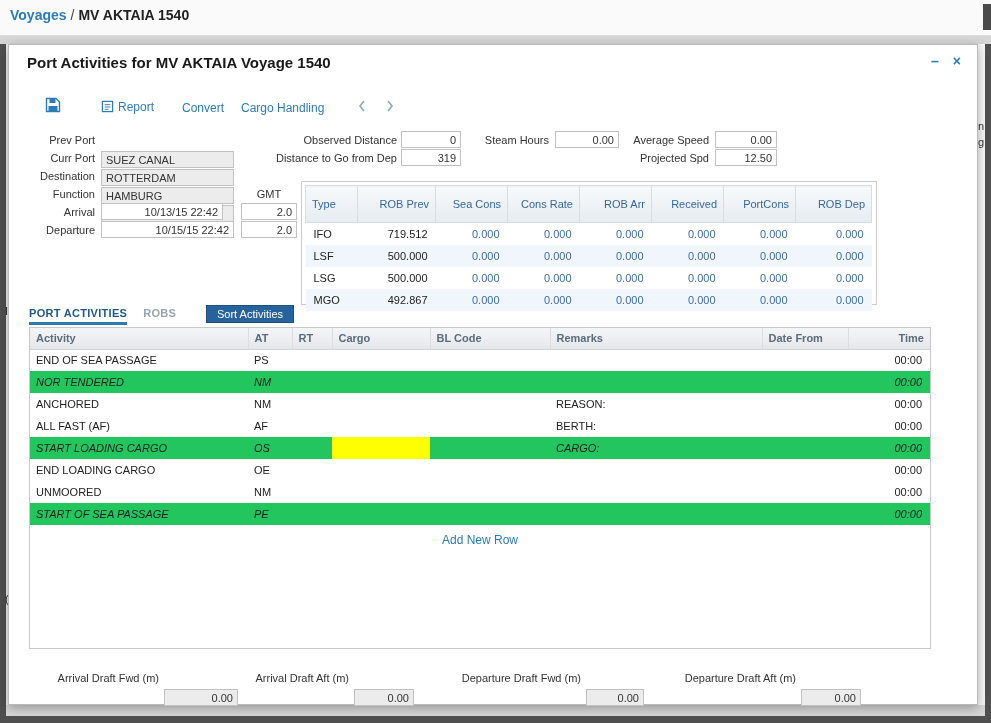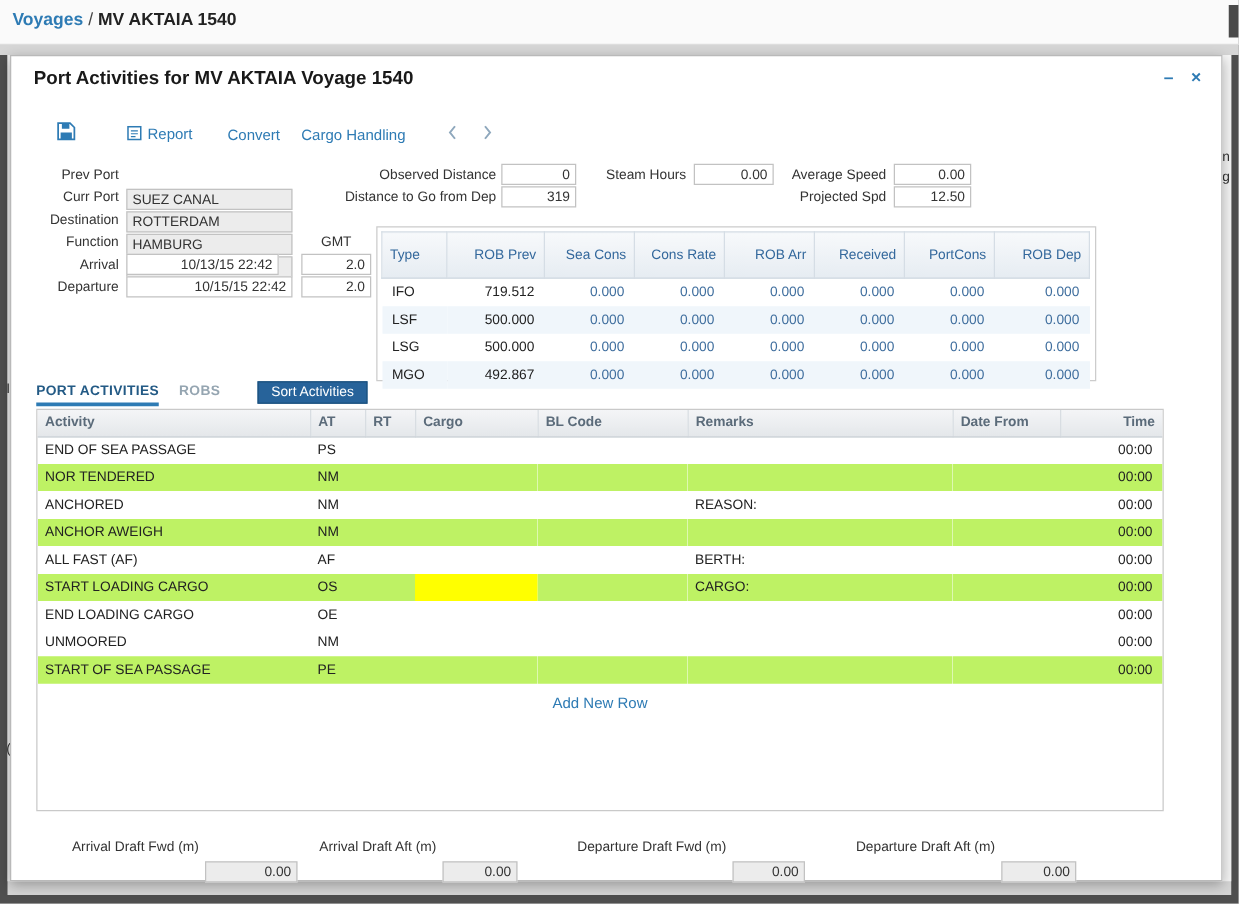--- a/index.html
+++ b/index.html
@@ -69,21 +69,21 @@
   .act-box{ position:absolute; left:20px; top:282px; width:902px; height:322px; border:1px solid #c9c9c9;
             background:#fff; overflow:hidden; }
   #act-table{ width:900px; font-size:11px; }
   #act-table th{ background:linear-gradient(#f4f5f7,#e4e7ea); color:#5b6b7a; font-weight:bold;
                  text-align:left; border-right:1px solid #d8dde2; border-bottom:1px solid #cfd5da;
                  height:21px; padding:0 6px; }
   #act-table th.r{ text-align:right; border-right:none; }
   #act-table td{ height:22px; padding:0 6px; color:#222; overflow:hidden; white-space:nowrap; }
   #act-table td.r{ text-align:right; padding-right:8px; }
   #act-table td.hl{ background:var(--hl); }
-  #act-table tr.alt{ background:#bef264; }
+  #act-table tr.alt{ background:#22c55e;font-style:italic; }
   .add-row{ text-align:center; padding-top:8px; font-size:12px; color:var(--accent); cursor:pointer; }
 
   
   .draft-label{ position:absolute; top:627px; font-size:11px; color:#333; text-align:right; }
   .draft-in{ position:absolute; top:624px; }
 </style>
 </head>
 <body>
 
 <div class="stage">
@@ -292,30 +292,20 @@
             <tr>
               <td>ANCHORED</td>
               <td>NM</td>
               <td></td>
               <td></td>
               <td></td>
               <td>REASON:</td>
               <td></td>
               <td class="r">00:00</td>
             </tr>
-            <tr class="alt">
-              <td>ANCHOR AWEIGH</td>
-              <td>NM</td>
-              <td></td>
-              <td></td>
-              <td></td>
-              <td></td>
-              <td></td>
-              <td class="r">00:00</td>
-            </tr>
             <tr>
               <td>ALL FAST (AF)</td>
               <td>AF</td>
               <td></td>
               <td></td>
               <td></td>
               <td>BERTH:</td>
               <td></td>
               <td class="r">00:00</td>
             </tr>

